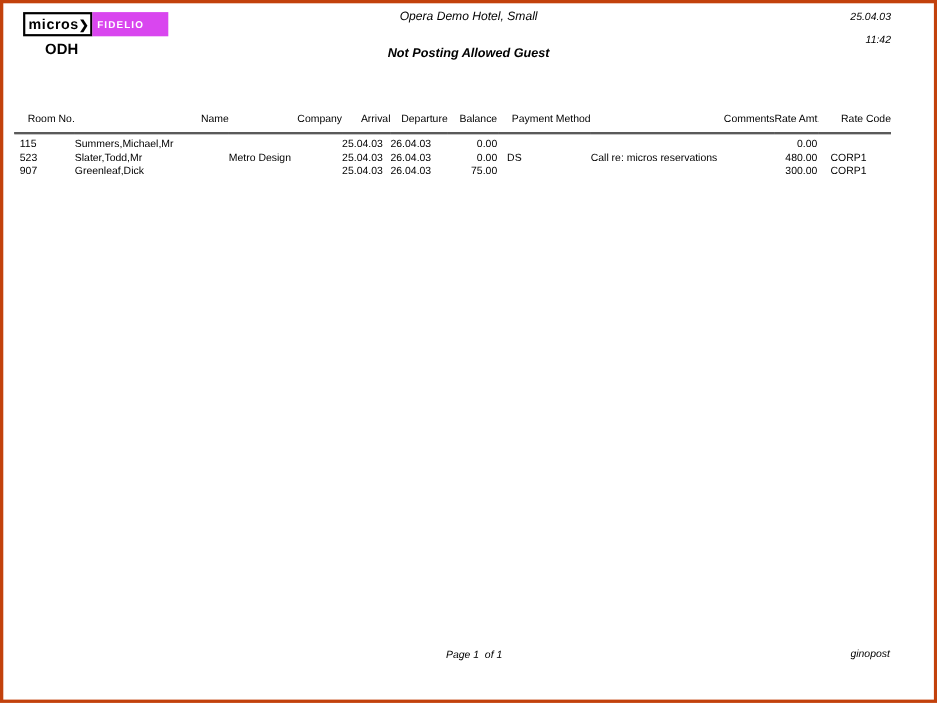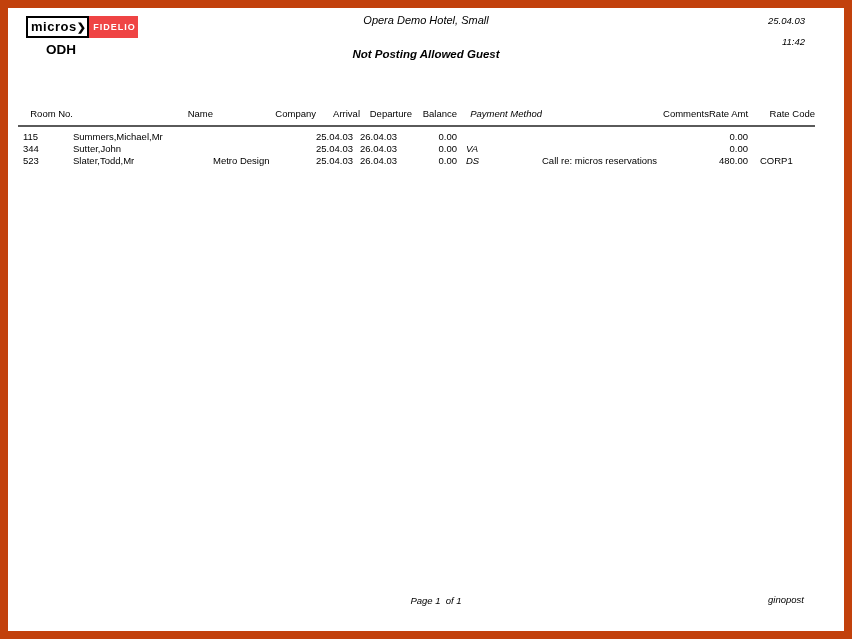--- a/index.html
+++ b/index.html
@@ -4,21 +4,21 @@
 <style>
   * { margin: 0; padding: 0; box-sizing: border-box; }
   html, body { background: #fff; }
   body { font-family: "Liberation Sans", sans-serif; color: #000; }
 
   .page {
     position: relative;
     width: 852px;
     height: 639px;
     background: #ffffff;
-    border: 8px solid #c2410c;
+    border: 3px solid #c2410c;
     overflow: hidden;
   }
 
   
   .logo {
     position: absolute;
     left: 18px;
     top: 8px;
     display: flex;
     align-items: stretch;
@@ -31,26 +31,26 @@
     font-size: 13px;
     line-height: 18px;
     padding: 0 1px 0 3px;
     letter-spacing: 0.5px;
   }
   .logo-arrow {
     font-weight: bold;
     font-size: 11px;
   }
   .logo-fidelio {
-    background: #ef4444;
+    background: #d946ef;
     color: #ffffff;
     font-weight: bold;
     font-size: 9px;
     line-height: 22px;
-    padding: 0 2px 0 4px;
+    padding: 0 22px 0 4px;
     letter-spacing: 1px;
   }
 
   .property-code {
     position: absolute;
     left: 38px;
     top: 34px;
     font-weight: bold;
     font-size: 13.5px;
   }
@@ -117,21 +117,21 @@
     line-height: 12.2px;
     height: 12px;
     white-space: nowrap;
     overflow: hidden;
     vertical-align: top;
   }
   .report-table tbody tr:first-child td { padding-top: 4px; }
 
   .report-table .c-room    { padding-left: 5px; }
   .report-table .c-num     { text-align: right; padding-right: 1px; }
-  .report-table .c-payment { padding-left: 8px; font-style: italic; }
+  .report-table .c-payment { padding-left: 8px; }
   .report-table .c-ratecode{ padding-left: 11px; }
 
   
   .footer-page {
     position: absolute;
     left: 0;
     top: 587px;
     width: 816px;
     text-align: center;
     font-style: italic;
@@ -198,42 +198,42 @@
         <td></td>
         <td>25.04.03</td>
         <td>26.04.03</td>
         <td class="c-num">0.00</td>
         <td class="c-payment"></td>
         <td></td>
         <td class="c-num">0.00</td>
         <td class="c-ratecode"></td>
       </tr>
       <tr>
-        <td class="c-room">344</td>
-        <td>Sutter,John</td>
-        <td></td>
-        <td>25.04.03</td>
-        <td>26.04.03</td>
-        <td class="c-num">0.00</td>
-        <td class="c-payment">VA</td>
-        <td></td>
-        <td class="c-num">0.00</td>
-        <td class="c-ratecode"></td>
-      </tr>
-      <tr>
         <td class="c-room">523</td>
         <td>Slater,Todd,Mr</td>
         <td>Metro Design</td>
         <td>25.04.03</td>
         <td>26.04.03</td>
         <td class="c-num">0.00</td>
         <td class="c-payment">DS</td>
         <td>Call re: micros reservations</td>
         <td class="c-num">480.00</td>
         <td class="c-ratecode">CORP1</td>
       </tr>
+      <tr>
+        <td class="c-room">907</td>
+        <td>Greenleaf,Dick</td>
+        <td></td>
+        <td>25.04.03</td>
+        <td>26.04.03</td>
+        <td class="c-num">75.00</td>
+        <td class="c-payment"></td>
+        <td></td>
+        <td class="c-num">300.00</td>
+        <td class="c-ratecode">CORP1</td>
+      </tr>
     </tbody>
   </table>
 
   <div class="footer-page">Page 1  of 1</div>
   <div class="footer-user">ginopost</div>
 
 </div>
 
 </body></html>

